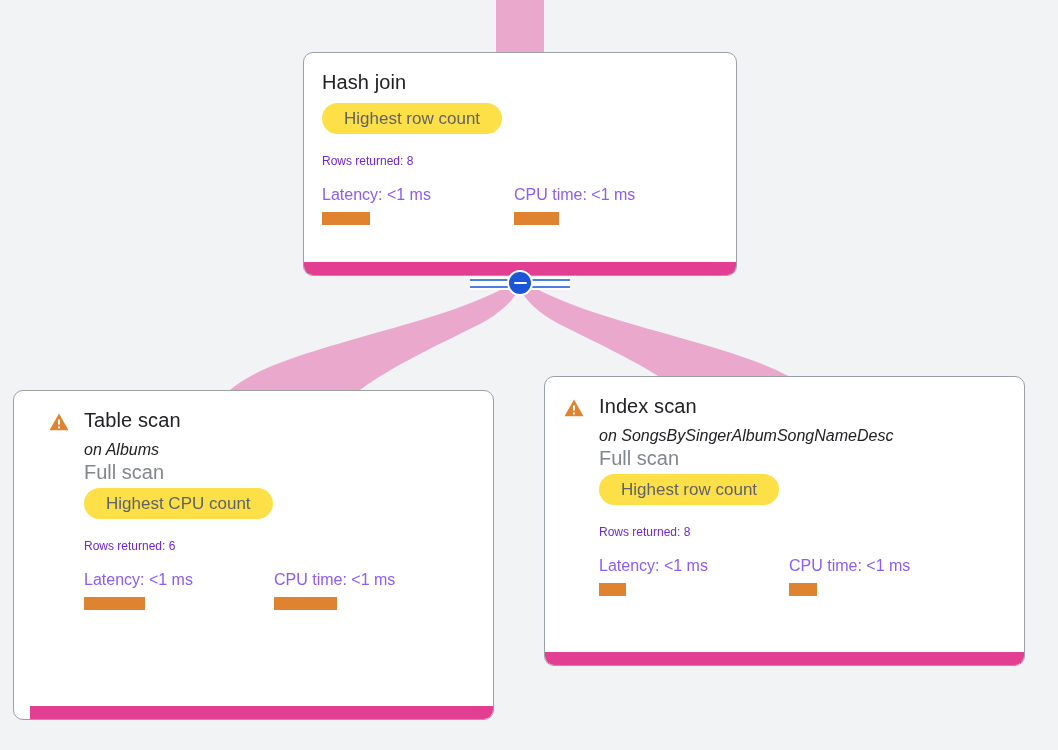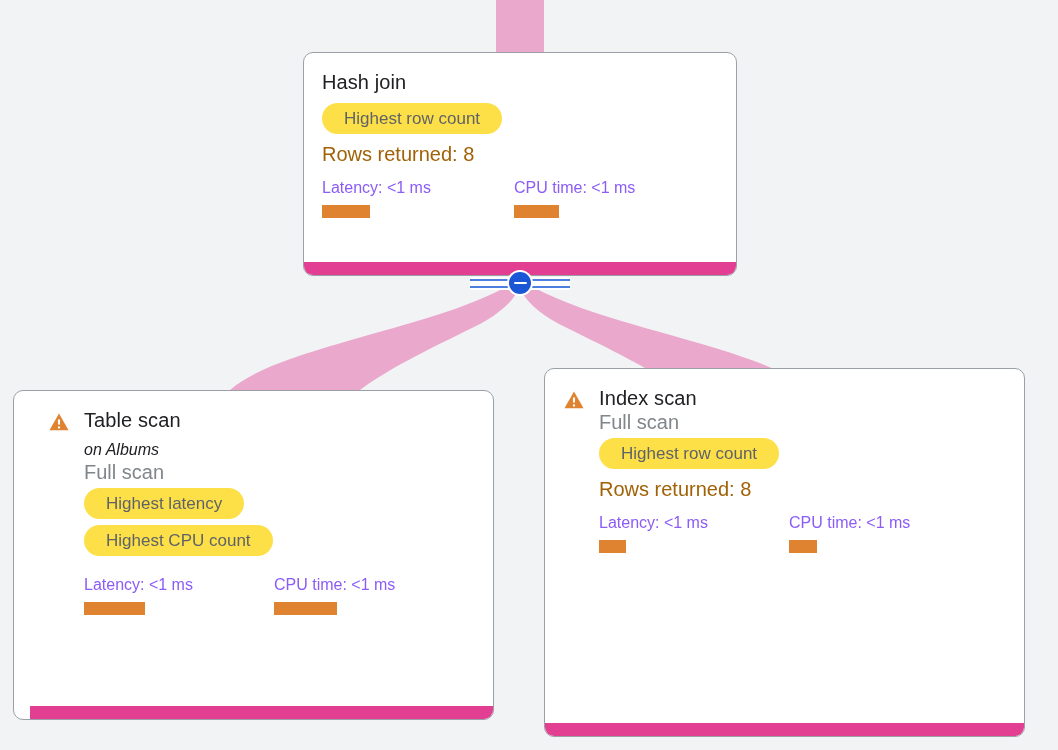--- a/index.html
+++ b/index.html
@@ -106,24 +106,24 @@
     border-radius: 16px;
     background: #fde047;
     color: #5f6368;
     font-size: 17px;
     line-height: 31px;
     white-space: nowrap;
   }
   .badge-row { display: block; }
 
   .rows-returned {
-    font-size: 20px;
+    font-size: 12px;
     line-height: 22px;
-    color: #a16207;
-    margin-top: 3px;
+    color: #6d28d9;
+    margin-top: 10px;
   }
 
   .metrics {
     display: flex;
     margin-top: 12px;
   }
   .metric {
     box-sizing: border-box;
   }
   .metric-label {
@@ -240,52 +240,51 @@
           <path d="M12 2.8 L22.4 21 L1.6 21 Z" fill="#e08330"></path>
           <rect x="10.9" y="9" width="2.2" height="6.1" rx="1.1" fill="#ffffff"></rect>
           <circle cx="12" cy="18" r="1.25" fill="#ffffff"></circle>
         </svg>
         <div class="head-text">
           <div class="node-title">Table scan</div>
           <div class="node-subtitle">on Albums</div>
           <div class="node-subtitle2">Full scan</div>
           <div class="badges">
             <span class="badge-row">
-              <span class="badge">Highest latency</span>
-            </span>
-            <span class="badge-row">
               <span class="badge">Highest CPU count</span>
             </span>
           </div>
+          <div class="rows-returned">Rows returned: 6</div>
           <div class="metrics">
             <div class="metric" style="width:190px;">
               <div class="metric-label">Latency: &lt;1 ms</div>
               <div class="metric-bar" style="width:61px;"></div>
             </div>
             <div class="metric">
               <div class="metric-label">CPU time: &lt;1 ms</div>
               <div class="metric-bar" style="width:63px;"></div>
             </div>
           </div>
         </div>
       </div>
     </div>
     <div class="node-accent"></div>
   </div>
 
-  <div class="node" style="left:544px; top:368px; width:481px; height:369px;">
+  <div class="node" style="left:544px; top:376px; width:481px; height:290px;">
     <div class="node-body">
       <div class="node-head">
         <svg class="warn-icon" viewBox="0 0 24 24" xmlns="http://www.w3.org/2000/svg">
           <path d="M12 2.8 L22.4 21 L1.6 21 Z" fill="#e08330"></path>
           <rect x="10.9" y="9" width="2.2" height="6.1" rx="1.1" fill="#ffffff"></rect>
           <circle cx="12" cy="18" r="1.25" fill="#ffffff"></circle>
         </svg>
         <div class="head-text">
           <div class="node-title">Index scan</div>
+          <div class="node-subtitle">on SongsBySingerAlbumSongNameDesc</div>
           <div class="node-subtitle2">Full scan</div>
           <div class="badges">
             <span class="badge-row">
               <span class="badge">Highest row count</span>
             </span>
           </div>
           <div class="rows-returned">Rows returned: 8</div>
           <div class="metrics">
             <div class="metric" style="width:190px;">
               <div class="metric-label">Latency: &lt;1 ms</div>

